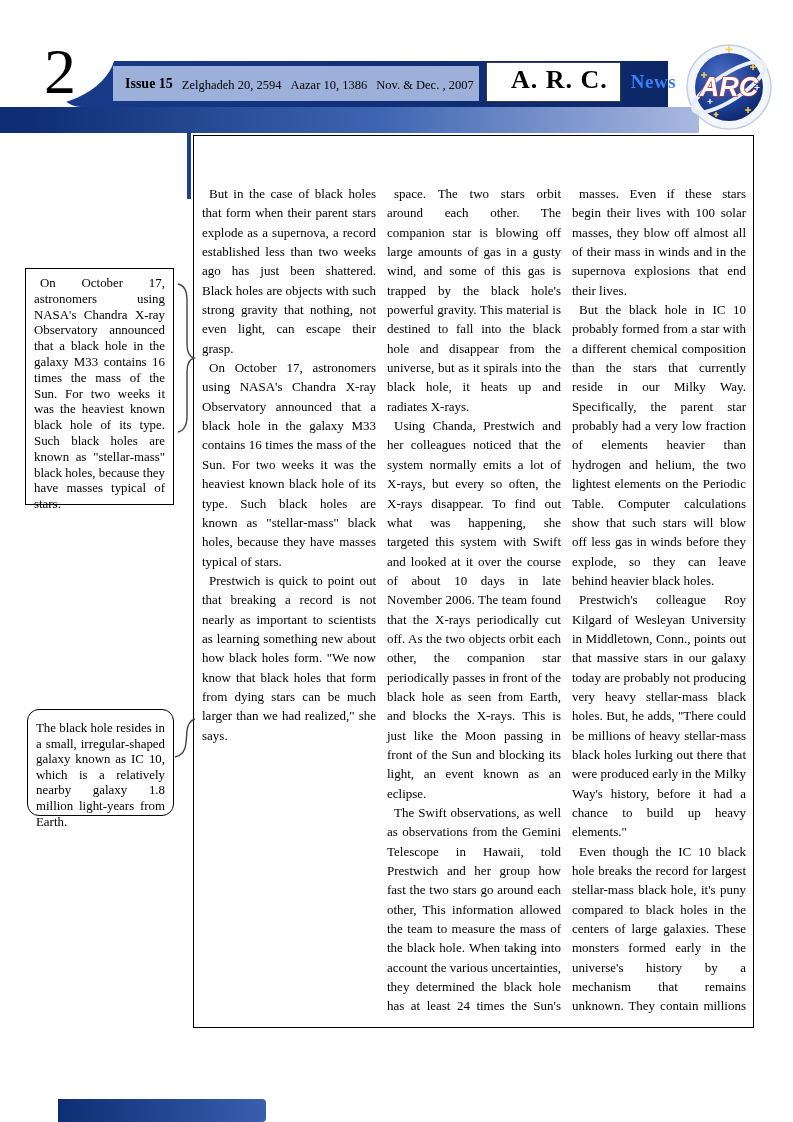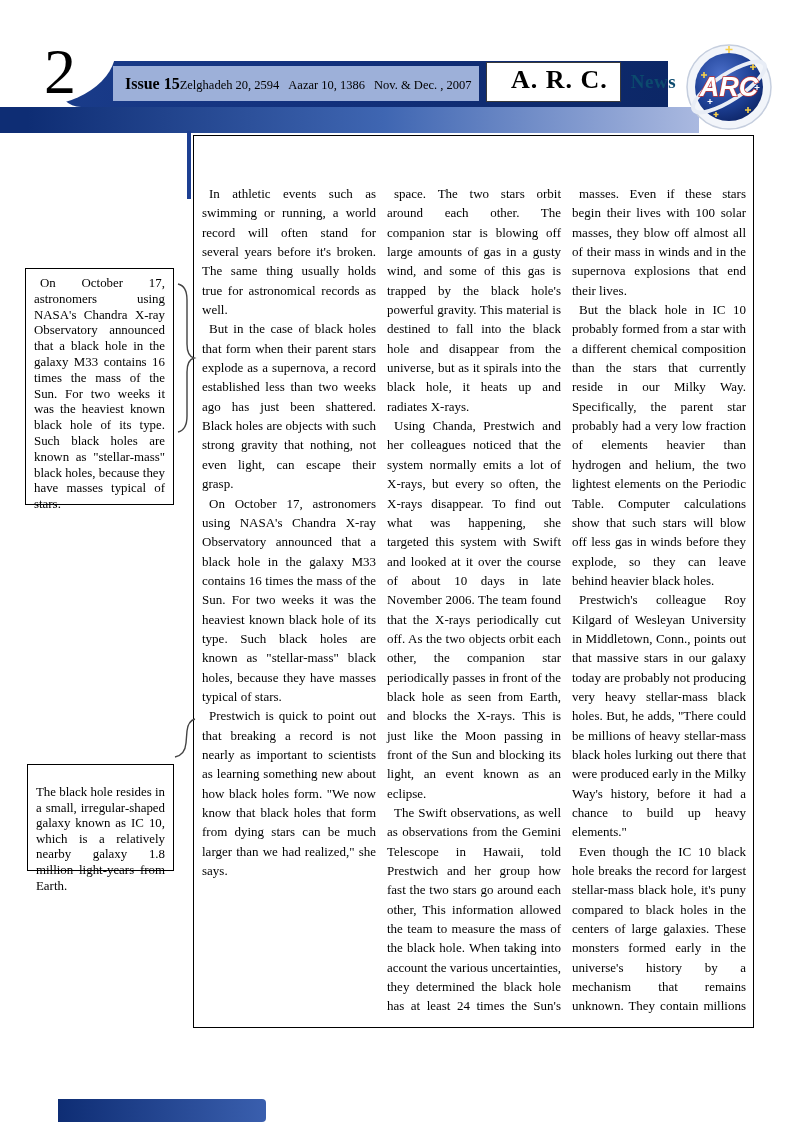--- a/index.html
+++ b/index.html
@@ -12,44 +12,44 @@
             border-radius:30px 0 0 30px;}
   .bar-lower{position:absolute;left:0;top:107px;width:699px;height:26px;
              background:linear-gradient(to right,#0e2d74 4%,#44069b0 0,#3f66b2 55%,#aab9e0 100%);
              background:linear-gradient(to right,#0e2d74 4%,#3f66b2 55%,#aab9e0 100%);}
   .page-num-bump{position:absolute;left:0;top:40px;width:116px;height:67px;background:#fff;
                  border-bottom-right-radius:85px 58px;}
   .page-num{position:absolute;left:44px;top:-2px;font-size:64px;line-height:1.05;
             font-family:"Liberation Serif",serif;}
   .issue-box{position:absolute;left:113px;top:66px;width:366px;height:35px;background:#9db0d9;
              display:flex;align-items:center;padding:0 0 0 12px;box-sizing:border-box;}
-  .issue-label{font-weight:bold;font-size:16px;white-space:nowrap;}
+  .issue-label{font-weight:bold;font-size:14px;margin-right:9px;white-space:nowrap;}
   .dates span{font-size:12.5px;margin-right:9px;white-space:nowrap;}
   .masthead{position:absolute;left:486px;top:60px;height:44px;display:flex;align-items:center;}
   .mh-main{background:#fff;border:1px solid #3a3a3a;padding:3px 12px 6px 24px;
            font-weight:bold;font-size:26px;letter-spacing:1px;line-height:1.1;}
-  .mh-news{color:#0c4a6e;font-weight:bold;font-size:19px;padding:0 10px;letter-spacing:0.5px;}
+  .mh-news{color:#3b82f6;font-weight:bold;font-size:19px;padding:0 10px;letter-spacing:0.5px;}
   .logo{position:absolute;left:686px;top:41px;}
   .connector-line{position:absolute;left:187px;top:131px;width:4px;height:68px;background:#1d3f92;}
 
   
   .article-box{position:absolute;left:193px;top:135px;width:561px;height:893px;
                border:1px solid #000;background:#fff;box-sizing:border-box;}
   .article-title{margin:6px 0 0 0;text-align:center;font-family:"Liberation Sans",sans-serif;
                  font-weight:bold;font-size:27px;letter-spacing:0.5px;}
   .cols{position:absolute;top:48px;left:8px;right:7px;bottom:6px;display:flex;gap:11px;overflow:hidden;}
   .col{flex:1;font-size:13px;line-height:19.35px;text-align:justify;}
   .col p{margin:0;text-indent:7px;}
 
   
   .callout{position:absolute;border:1px solid #000;background:#fff;box-sizing:border-box;
            font-size:12.9px;text-align:justify;}
   .callout-1{left:25px;top:268px;width:149px;height:237px;padding:7px 8px;line-height:15.8px;}
   .callout-1 p{margin:0;text-indent:6px;}
-  .callout-2{left:27px;top:764px;width:147px;height:107px;padding:20px 8px;line-height:15.6px;}
+  .callout-2{left:27px;top:709px;width:147px;height:107px;padding:11px 8px;line-height:15.6px;border-radius:12px;}
   .callout-2 p{margin:0;}
   .brace{position:absolute;}
 
   
   .footer-bar{position:absolute;left:58px;top:1099px;width:208px;height:23px;
               background:linear-gradient(to right,#0e2d74,#3a5fae);border-radius:0 4px 4px 0;}
 </style>
 </head>
 <body>
 
@@ -92,21 +92,20 @@
         <path d="M24 58v5M21.5 60.5h5"></path>
       </g>
       <text x="43" y="55" text-anchor="middle" font-family="Liberation Sans, sans-serif" font-size="27" font-weight="bold" font-style="italic" fill="#ffffff" stroke="#c23333" stroke-width="1.4" paint-order="stroke">ARC</text>
     </svg>
     <div class="connector-line"></div>
   </div>
 
   <div class="article-box">
     <div class="cols">
       <div class="col">
-          <p>In athletic events such as swimming or running, a world record will often stand for several years before it's broken. The same thing usually holds true for astronomical records as well.</p>
           <p>But in the case of black holes that form when their parent stars explode as a supernova, a record established less than two weeks ago has just been shattered. Black holes are objects with such strong gravity that nothing, not even light, can escape their grasp.</p>
           <p>On October 17, astronomers using NASA's Chandra X-ray Observatory announced that a black hole in the galaxy M33 contains 16 times the mass of the Sun. For two weeks it was the heaviest known black hole of its type. Such black holes are known as "stellar-mass" black holes, because they have masses typical of stars.</p>
           <p>Prestwich is quick to point out that breaking a record is not nearly as important to scientists as learning something new about how black holes form. "We now know that black holes that form from dying stars can be much larger than we had realized," she says.</p>
         </div>
       <div class="col">
           <p>space. The two stars orbit around each other. The companion star is blowing off large amounts of gas in a gusty wind, and some of this gas is trapped by the black hole's powerful gravity. This material is destined to fall into the black hole and disappear from the universe, but as it spirals into the black hole, it heats up and radiates X-rays.</p>
           <p>Using Chanda, Prestwich and her colleagues noticed that the system normally emits a lot of X-rays, but every so often, the X-rays disappear. To find out what was happening, she targeted this system with Swift and looked at it over the course of about 10 days in late November 2006. The team found that the X-rays periodically cut off. As the two objects orbit each other, the companion star periodically passes in front of the black hole as seen from Earth, and blocks the X-rays. This is just like the Moon passing in front of the Sun and blocking its light, an event known as an eclipse.</p>
           <p>The Swift observations, as well as observations from the Gemini Telescope in Hawaii, told Prestwich and her group how fast the two stars go around each other, This information allowed the team to measure the mass of the black hole. When taking into account the various uncertainties, they determined the black hole has at least 24 times the Sun's mass, and perhaps as many as 33. Even at the lower end of 24 solar masses, the IC 10 black hole is considerably heavier than the 16-solar-mass black hole in M33.</p>
         </div>
       <div class="col">

